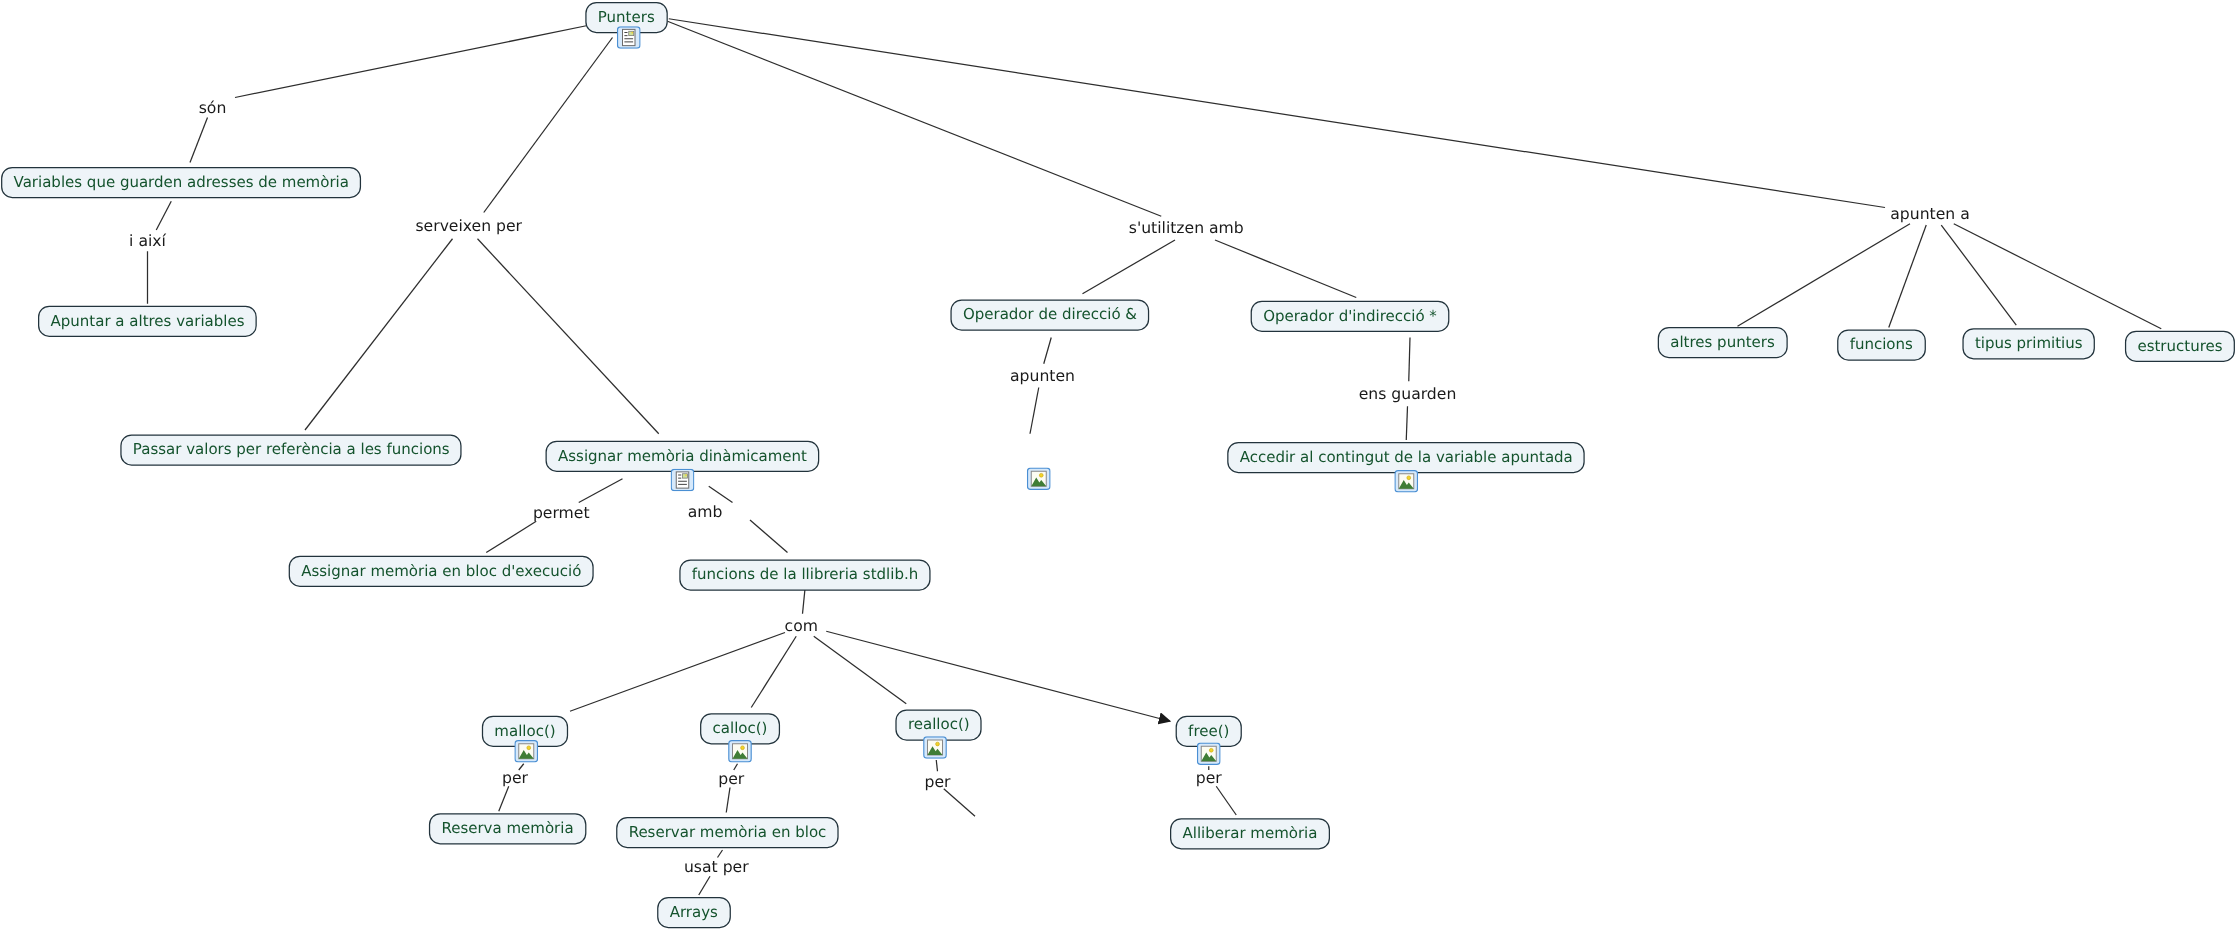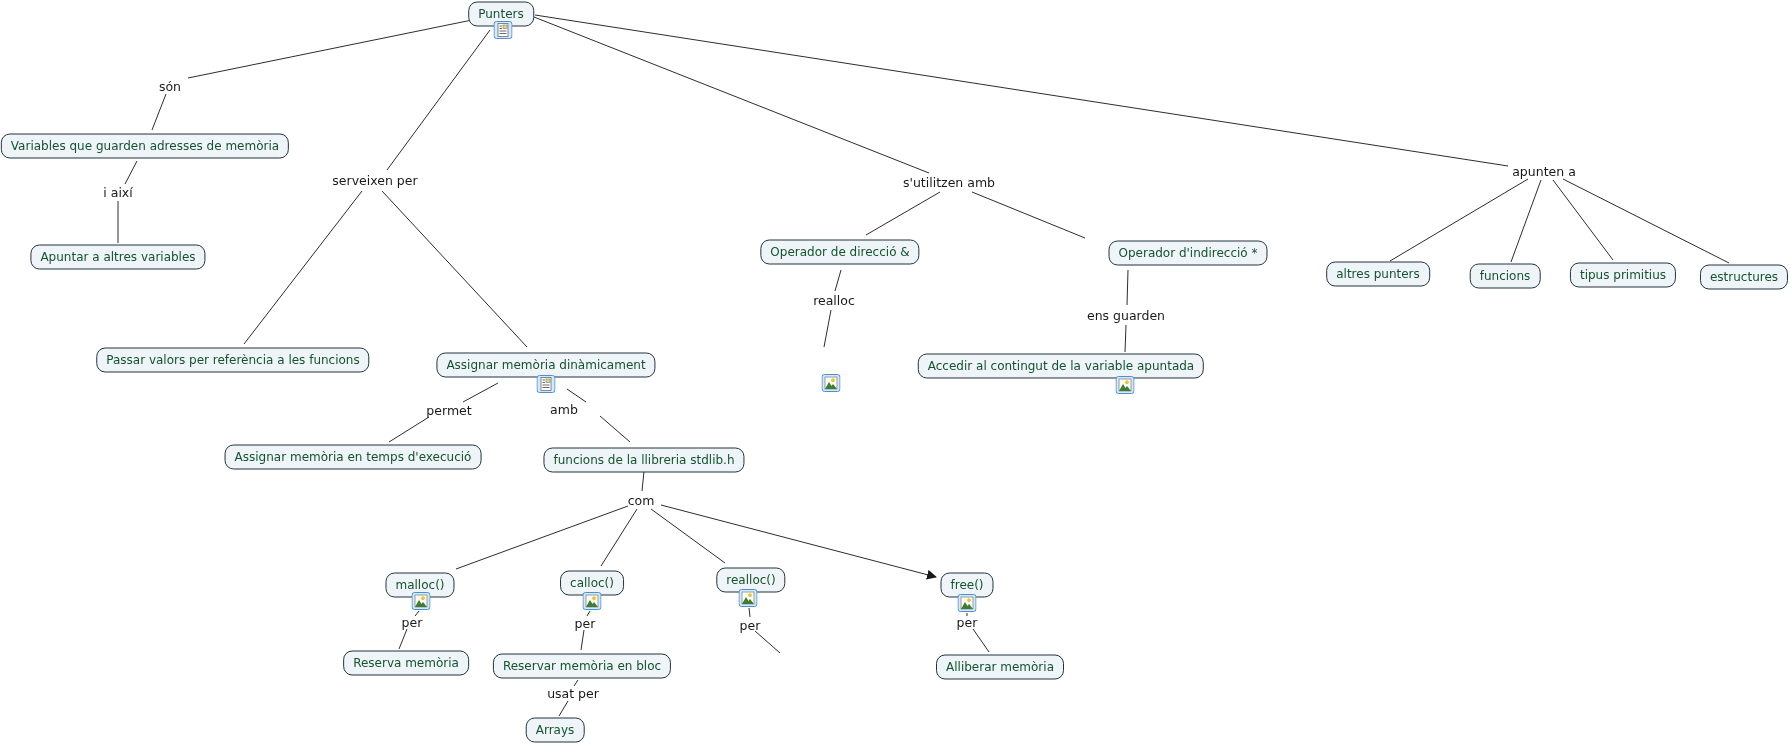--- a/index.html
+++ b/index.html
@@ -119,50 +119,50 @@
 
     <line x1="578" y1="680" x2="574" y2="686"></line>
     <line x1="568" y1="701" x2="559" y2="716"></line>
   </svg>
 
   <div class="node" style="left:501px;top:14px">Punters</div>
   <div class="node" style="left:145px;top:146px">Variables que guarden adresses de memòria</div>
   <div class="node" style="left:118px;top:257px">Apuntar a altres variables</div>
   <div class="node" style="left:233px;top:360px">Passar valors per referència a les funcions</div>
   <div class="node" style="left:546px;top:365px">Assignar memòria dinàmicament</div>
-  <div class="node" style="left:353px;top:457px">Assignar memòria en temps d'execució</div>
+  <div class="node" style="left:353px;top:457px">Assignar memòria en bloc d'execució</div>
   <div class="node" style="left:644px;top:460px">funcions de la llibreria stdlib.h</div>
   <div class="node" style="left:420px;top:585px">malloc()</div>
   <div class="node" style="left:592px;top:583px">calloc()</div>
   <div class="node" style="left:751px;top:580px">realloc()</div>
   <div class="node" style="left:967px;top:585px">free()</div>
   <div class="node" style="left:406px;top:663px">Reserva memòria</div>
   <div class="node" style="left:582px;top:666px">Reservar memòria en bloc</div>
   <div class="node" style="left:1000px;top:667px">Alliberar memòria</div>
   <div class="node" style="left:555px;top:730px">Arrays</div>
   <div class="node" style="left:840px;top:252px">Operador de direcció &amp;</div>
-  <div class="node" style="left:1188px;top:253px">Operador d'indirecció *</div>
-  <div class="node" style="left:1061px;top:366px">Accedir al contingut de la variable apuntada</div>
+  <div class="node" style="left:1080px;top:253px">Operador d'indirecció *</div>
+  <div class="node" style="left:1125px;top:366px">Accedir al contingut de la variable apuntada</div>
   <div class="node" style="left:1378px;top:274px">altres punters</div>
   <div class="node" style="left:1505px;top:276px">funcions</div>
   <div class="node" style="left:1623px;top:275px">tipus primitius</div>
   <div class="node" style="left:1744px;top:277px">estructures</div>
 
   <div class="link-label" style="left:170px;top:86px">són</div>
   <div class="link-label" style="left:118px;top:192px">i així</div>
   <div class="link-label" style="left:375px;top:180px">serveixen per</div>
   <div class="link-label" style="left:449px;top:410px">permet</div>
   <div class="link-label" style="left:564px;top:409px">amb</div>
   <div class="link-label" style="left:641px;top:500px">com</div>
   <div class="link-label" style="left:412px;top:622px">per</div>
   <div class="link-label" style="left:585px;top:623px">per</div>
   <div class="link-label" style="left:750px;top:625px">per</div>
   <div class="link-label" style="left:967px;top:622px">per</div>
   <div class="link-label" style="left:573px;top:693px">usat per</div>
-  <div class="link-label" style="left:834px;top:300px">realloc</div>
+  <div class="link-label" style="left:834px;top:300px">apunten</div>
   <div class="link-label" style="left:1126px;top:315px">ens guarden</div>
   <div class="link-label" style="left:949px;top:182px">s'utilitzen amb</div>
   <div class="link-label" style="left:1544px;top:171px">apunten a</div>
 
   <div class="cicon" style="left:503px;top:30px">
     <svg viewBox="0 0 19 18">
       <rect x="0.5" y="0.5" width="18" height="17" rx="2.5" fill="#d6e9fb" stroke="#4a8fd3"></rect>
       <rect x="4.5" y="2.5" width="10" height="13" fill="#ffffff" stroke="#6b6b6b" stroke-width="0.8"></rect>
       <rect x="9.5" y="4" width="4" height="3.5" fill="#cfe09a" stroke="#777" stroke-width="0.6"></rect>
       <circle cx="12.3" cy="5" r="0.7" fill="#f0d030"></circle>

